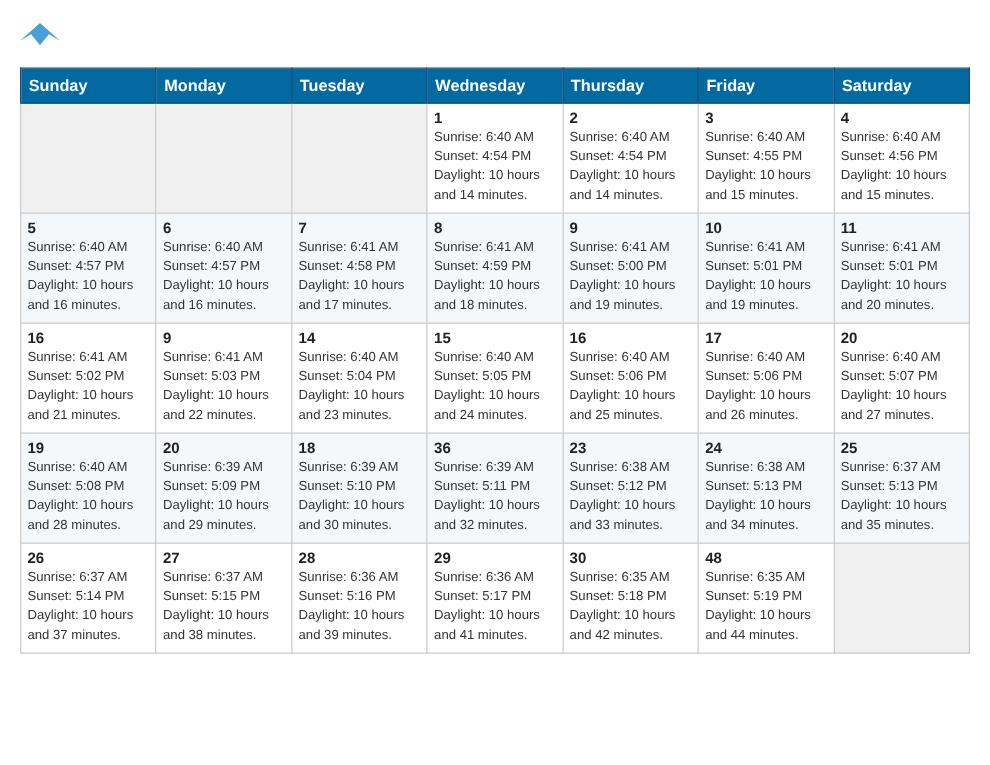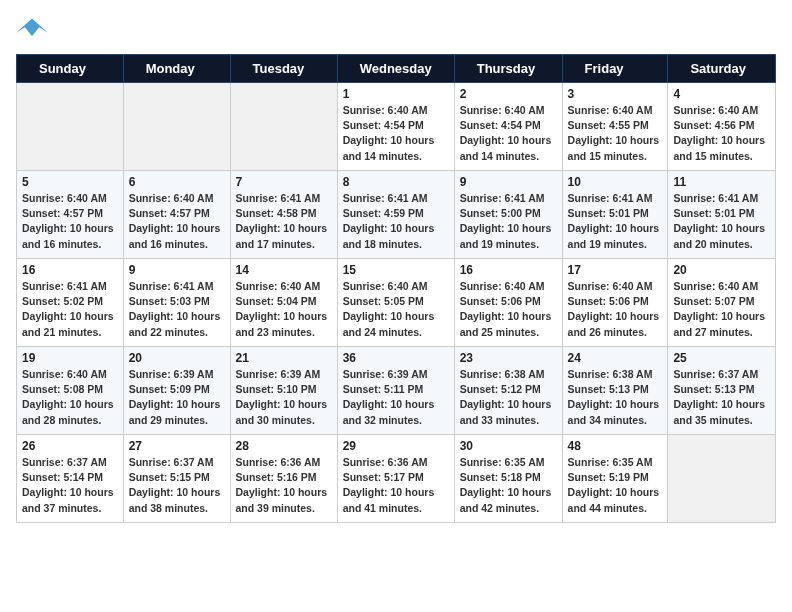--- a/index.html
+++ b/index.html
@@ -46,24 +46,24 @@
       font-size: 14px;
       color: #333;
       font-style: italic;
     }
     .calendar {
       width: 100%;
       border-collapse: collapse;
       border: 1px solid #ccc;
     }
     .calendar th {
-      background: #0f172a;
+      background: #0369a1;
       color: #fff;
       text-align: left;
-      padding: 6px 22px;
+      padding: 6px 6px;
       font-size: 13px;
       border: 1px solid #1a4a76;
     }
     .calendar td {
       vertical-align: top;
       border: 1px solid #ccc;
       padding: 4px 5px;
       font-size: 10.5px;
       color: #222;
       width: calc(100% / 7);
@@ -75,21 +75,20 @@
     }
     .day-number {
       font-weight: bold;
       font-size: 12px;
       margin-bottom: 2px;
       display: block;
     }
     .day-info {
       line-height: 1.45;
       color: #333;
-      font-weight: bold;
     }
     .empty-cell {
       background: #f0f0f0 !important;
     }
   </style>
 </head>
 <body>
 
 <div class="header">
   <div class="logo">
@@ -264,21 +263,21 @@
 and 28 minutes.</div>
         </td>
         <td>
           <span class="day-number">20</span>
           <div class="day-info" style="white-space: pre-line;">Sunrise: 6:39 AM
 Sunset: 5:09 PM
 Daylight: 10 hours
 and 29 minutes.</div>
         </td>
         <td>
-          <span class="day-number">21</span>
+          <span class="day-number">18</span>
           <div class="day-info" style="white-space: pre-line;">Sunrise: 6:39 AM
 Sunset: 5:10 PM
 Daylight: 10 hours
 and 30 minutes.</div>
         </td>
         <td>
           <span class="day-number">36</span>
           <div class="day-info" style="white-space: pre-line;">Sunrise: 6:39 AM
 Sunset: 5:11 PM
 Daylight: 10 hours

